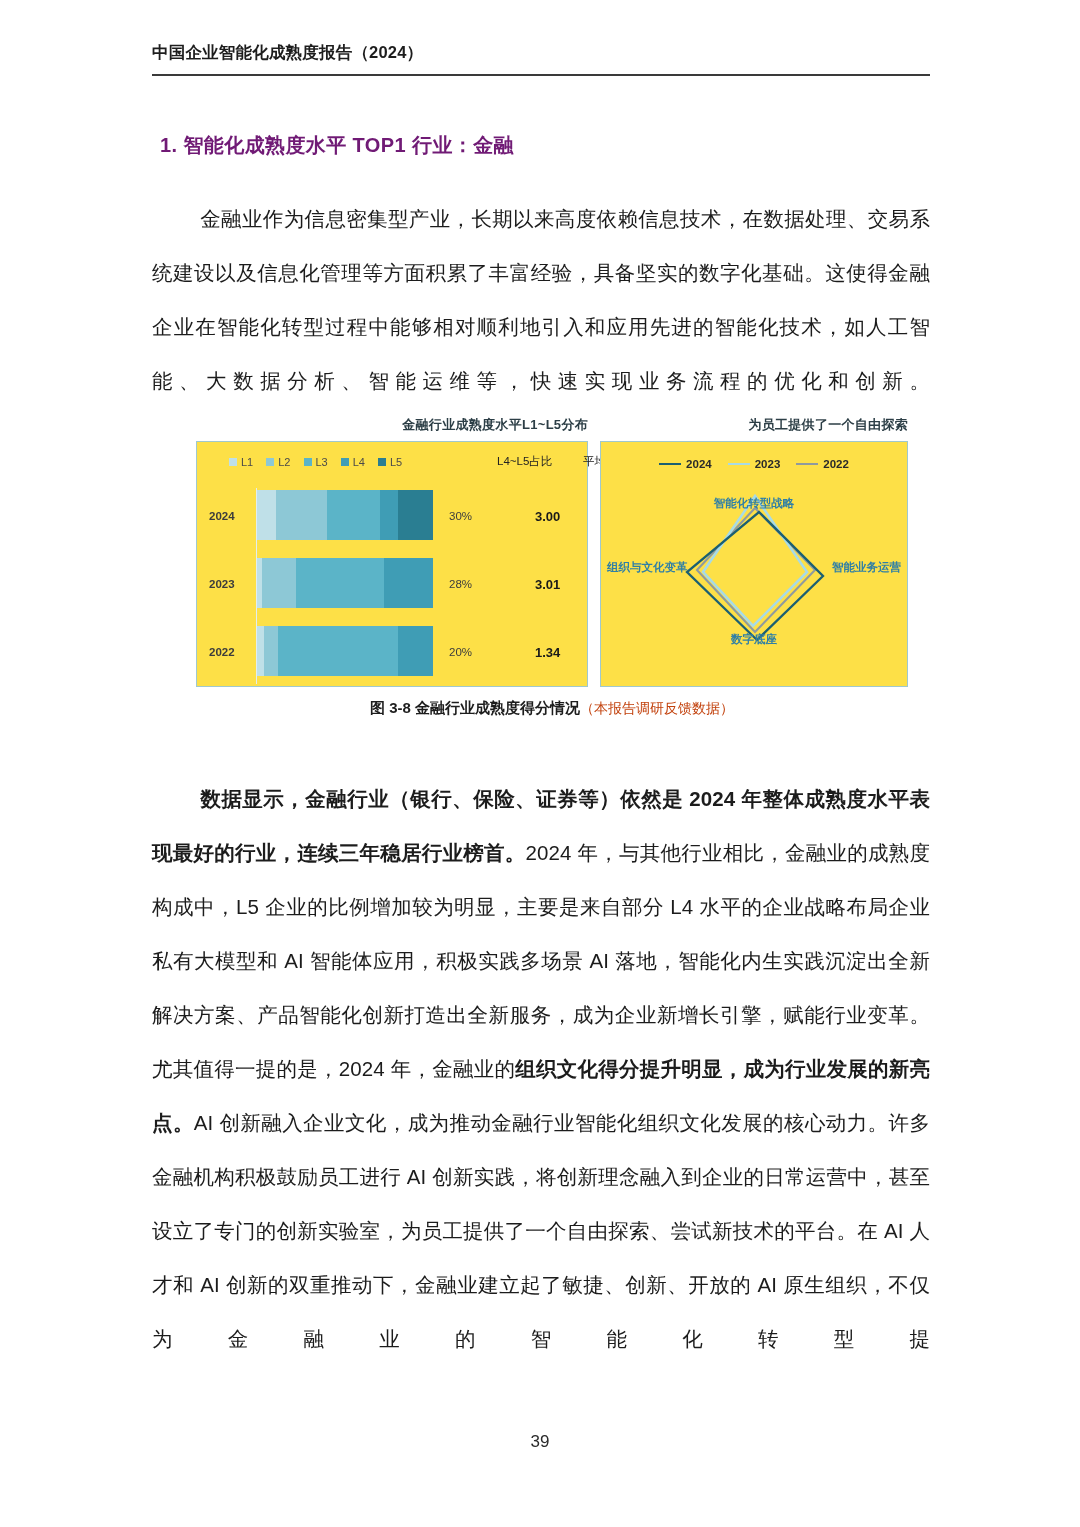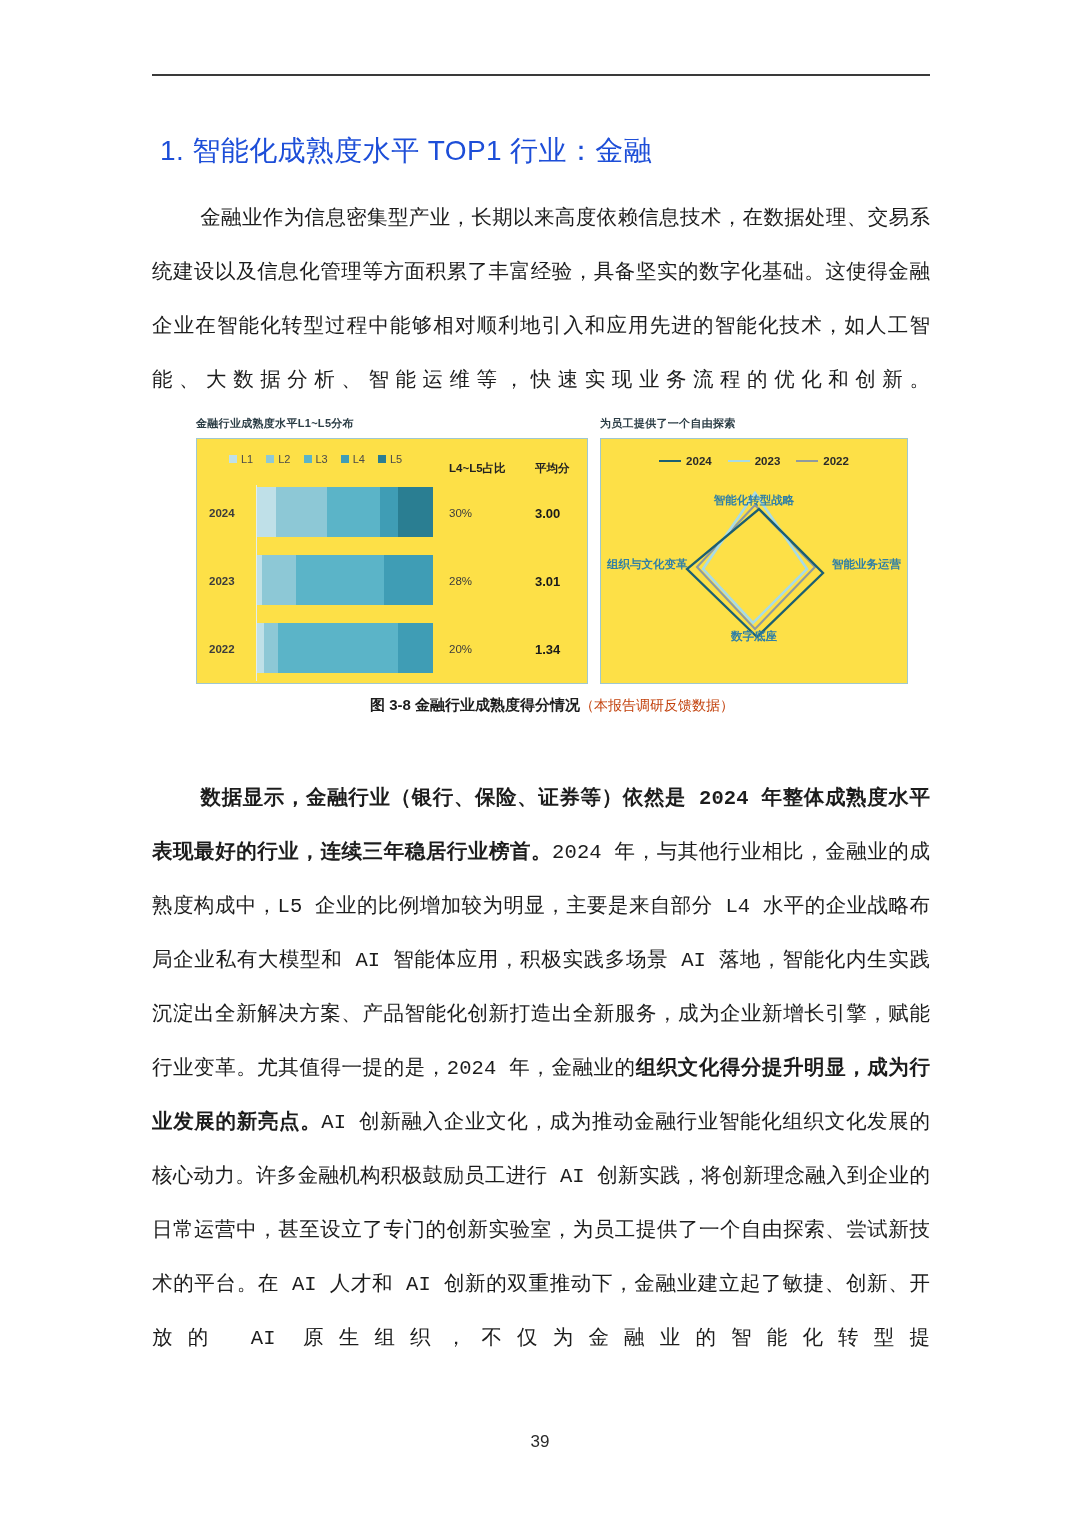--- a/index.html
+++ b/index.html
@@ -40,39 +40,38 @@
     width: 778px;
     height: 0;
     border-top: 2.2px solid #3a3a3a;
   }
 
   
   .section-heading {
     position: absolute;
     left: 160px;
     top: 132px;
-    font-size: 28px;
-    font-weight: normal;
-    color: #1d4ed8;
+    font-size: 20px;
+    font-weight: bold;
+    color: #701a75;
     letter-spacing: 0.4px;
     white-space: nowrap;
   }
 
   
   .para {
     position: absolute;
     left: 152px;
     width: 778px;
     font-size: 20.5px;
     line-height: 54px;
     color: #1c1c1c;
     text-align: justify;
     text-align-last: justify;
     letter-spacing: 0.1px;
-    font-family: Liberation Mono, monospace;
   }
   .para.p1 { top: 192px; }
   .para.p2 { top: 772px; }
   .para .ind { display: inline-block; width: 48px; }
   .para b { font-weight: bold; }
 
   
   .figure {
     position: absolute;
     left: 196px;
@@ -81,22 +80,22 @@
   }
   .figure-charts {
     display: flex;
     gap: 12px;
     align-items: stretch;
   }
   .chart-card {
     position: relative;
   }
   .chart-title {
-    text-align: left;
-    font-size: 11px;
+    text-align: right;
+    font-size: 13px;
     font-weight: bold;
     color: #2c3e46;
     letter-spacing: 0.3px;
     margin-bottom: 7px;
     white-space: nowrap;
   }
   .chart-frame {
     position: relative;
     border: 1.6px solid #9fc8cf;
     background: #fde047;
@@ -121,25 +120,26 @@
     font-size: 11px;
     color: #4a4a4a;
   }
   .legend-swatch {
     width: 8px;
     height: 8px;
     display: inline-block;
   }
   .bar-col-head {
     position: absolute;
-    top: 22px;
-    font-size: 11.5px;
-    font-weight: bold;
+    top: 12px;
+    font-size: 11.5px;
+    font-weight: normal;
     color: #222;
     white-space: nowrap;
+    margin-left: 48px;
   }
   .head-pct { left: 252px; }
   .head-avg { left: 338px; }
 
   .bar-rows {
     position: absolute;
     left: 0;
     top: 40px;
     width: 100%;
   }
@@ -251,20 +251,23 @@
     text-align: center;
     font-size: 17px;
     color: #2b2b2b;
   }
 </style>
 </head>
 <body>
 
 <div class="page">
 
+  <div class="running-header">
+    <div class="running-header-text">中国企业智能化成熟度报告（2024）</div>
+  </div>
   <div class="header-rule"></div>
 
   <div class="section-heading">1. 智能化成熟度水平 TOP1 行业：金融</div>
 
   <div class="para p1"><span class="ind"></span><span>金融业作为信息密集型产业，长期以来高度依赖信息技术，在数据处理、交易系统建设以及信息化管理等方面积累了丰富经验，具备坚实的数字化基础。这使得金融企业在智能化转型过程中能够相对顺利地引入和应用先进的智能化技术，如人工智能、大数据分析、智能运维等，快速实现业务流程的优化和创新。</span></div>
 
   <div class="figure">
     <div class="figure-charts">
 
       <div class="chart-card bar-card">

